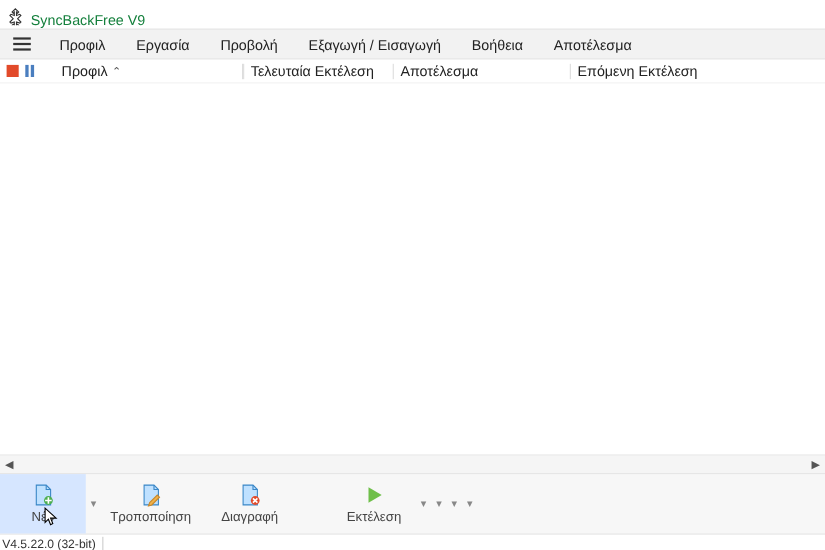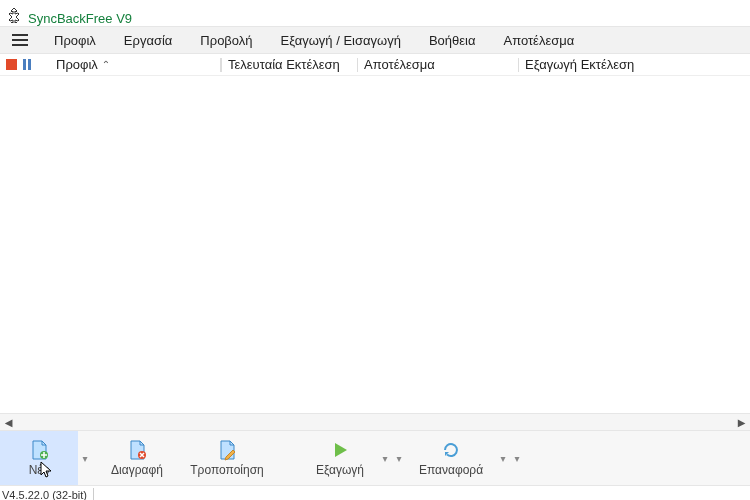--- a/index.html
+++ b/index.html
@@ -74,21 +74,21 @@
   <div class="col-sep"></div>
   <div class="col" style="width:135px">
       <span>Τελευταία Εκτέλεση</span>
     </div>
   <div class="col-sep"></div>
   <div class="col" style="width:160px">
       <span>Αποτέλεσμα</span>
     </div>
   <div class="col-sep"></div>
   <div class="col" style="flex:1">
-      <span>Εξαγωγή Εκτέλεση</span>
+      <span>Επόμενη Εκτέλεση</span>
     </div>
 </div>
 
 <div class="grid-body"></div>
 
 <div class="hscroll">
   <div class="arrow">◀</div>
   <div class="track"></div>
   <div class="arrow">▶</div>
 </div>
@@ -108,61 +108,52 @@
         <path d="M1 1l0 13 3-3 2 5 2-1-2-5 5 0z" fill="#fff" stroke="#000"></path>
       </svg>
   </div>
   <div class="tb-chev">▾</div>
 
   <div class="tb-btn">
     <span class="ico">
       <svg width="22" height="22" viewBox="0 0 22 22">
           <path d="M5 2h9l4 4v14H5z" fill="#bfe1ff" stroke="#3a87c7"></path>
           <path d="M14 2v4h4" fill="none" stroke="#3a87c7"></path>
-          <circle cx="16" cy="16" r="4" fill="#e24a2a"></circle>
-          <path d="M14 14l4 4M18 14l-4 4" stroke="#fff" stroke-width="1.5"></path>
+          <path d="M10 18l7-7 2 2-7 7-3 1z" fill="#f0b24a" stroke="#c7872a"></path>
         </svg>
     </span>
-    <span>Διαγραφή</span>
+    <span>Τροποποίηση</span>
   </div>
 
   <div class="tb-btn">
     <span class="ico">
       <svg width="22" height="22" viewBox="0 0 22 22">
           <path d="M5 2h9l4 4v14H5z" fill="#bfe1ff" stroke="#3a87c7"></path>
           <path d="M14 2v4h4" fill="none" stroke="#3a87c7"></path>
-          <path d="M10 18l7-7 2 2-7 7-3 1z" fill="#f0b24a" stroke="#c7872a"></path>
+          <circle cx="16" cy="16" r="4" fill="#e24a2a"></circle>
+          <path d="M14 14l4 4M18 14l-4 4" stroke="#fff" stroke-width="1.5"></path>
         </svg>
     </span>
-    <span>Τροποποίηση</span>
+    <span>Διαγραφή</span>
   </div>
 
   <div style="flex:0 0 30px"></div>
 
   <div class="tb-btn" style="width:76px">
     <span class="ico">
       <svg width="20" height="20" viewBox="0 0 20 20">
           <path d="M5 3l12 7-12 7z" fill="#6fbf4a"></path>
         </svg>
     </span>
-    <span>Εξαγωγή</span>
+    <span>Εκτέλεση</span>
   </div>
   <div class="tb-chev">▾</div>
 
   <div class="tb-chev">▾</div>
 
-  <div class="tb-btn" style="width:90px">
-    <span class="ico">
-      <svg width="20" height="20" viewBox="0 0 20 20">
-          <path d="M4 10a6 6 0 1 1 2 4.5" fill="none" stroke="#4a9ed6" stroke-width="2"></path>
-          <path d="M4 16v-4h4z" fill="#4a9ed6"></path>
-        </svg>
-    </span>
-    <span>Επαναφορά</span>
-  </div>
   <div class="tb-chev">▾</div>
 
   <div class="tb-chev">▾</div>
 </div>
 
 <div class="statusbar">
   <span>V4.5.22.0 (32-bit)</span>
   <span class="status-sep"></span>
 </div>
 

